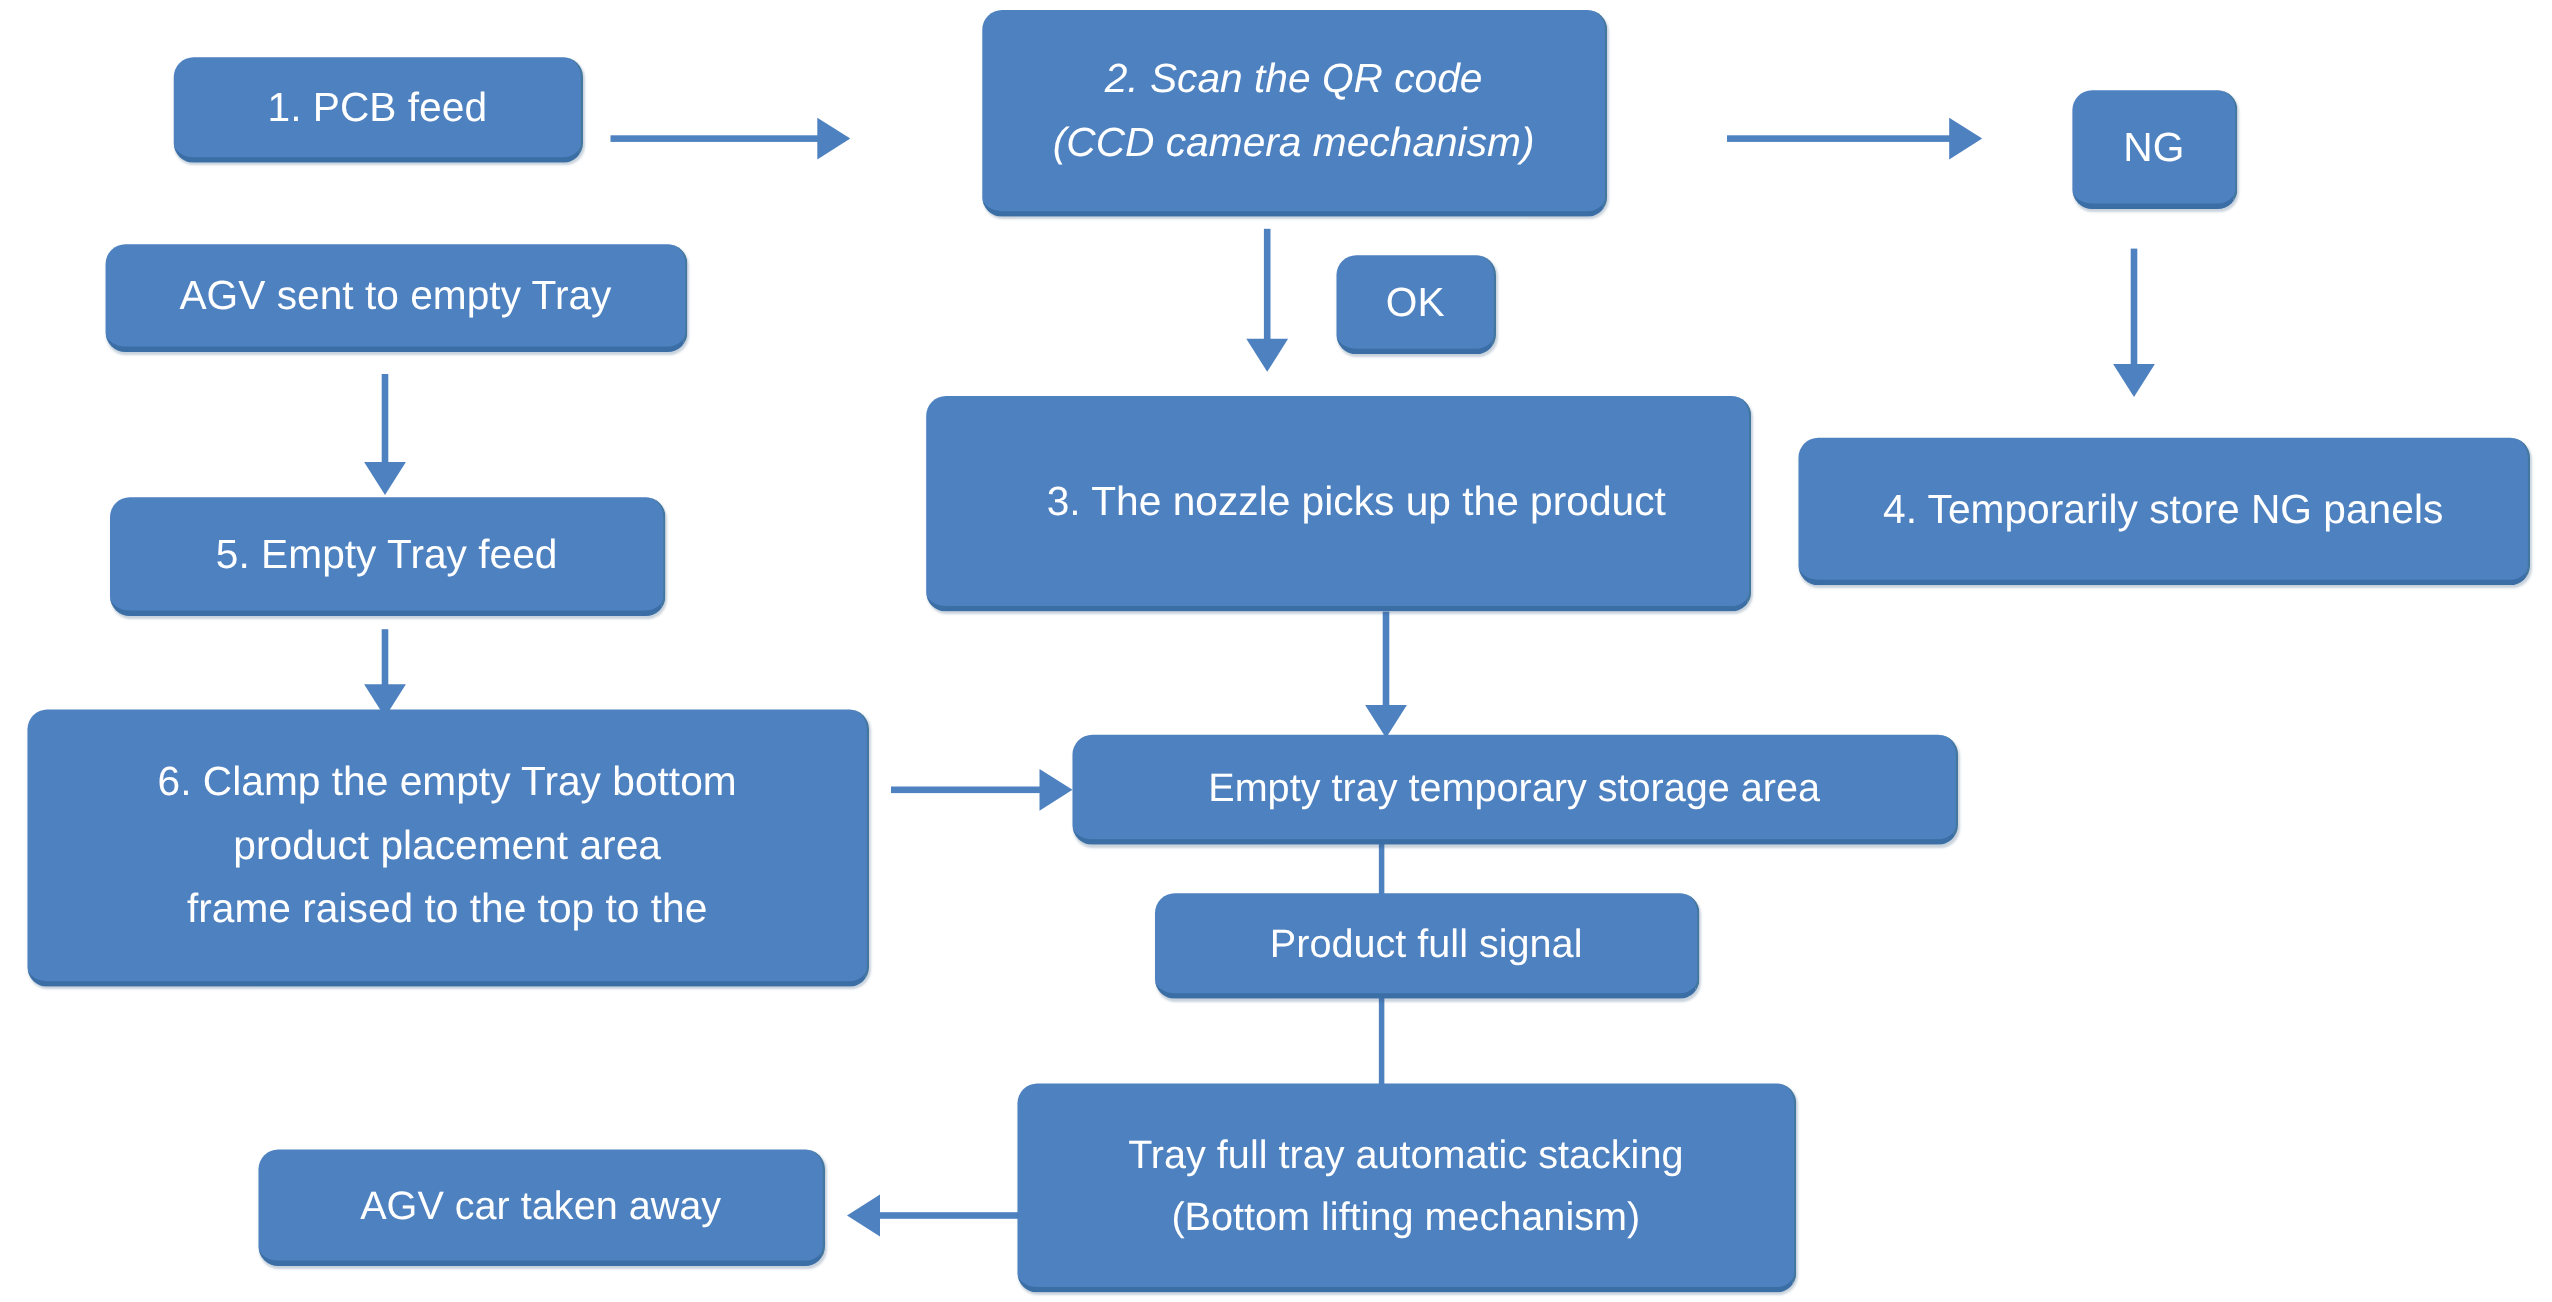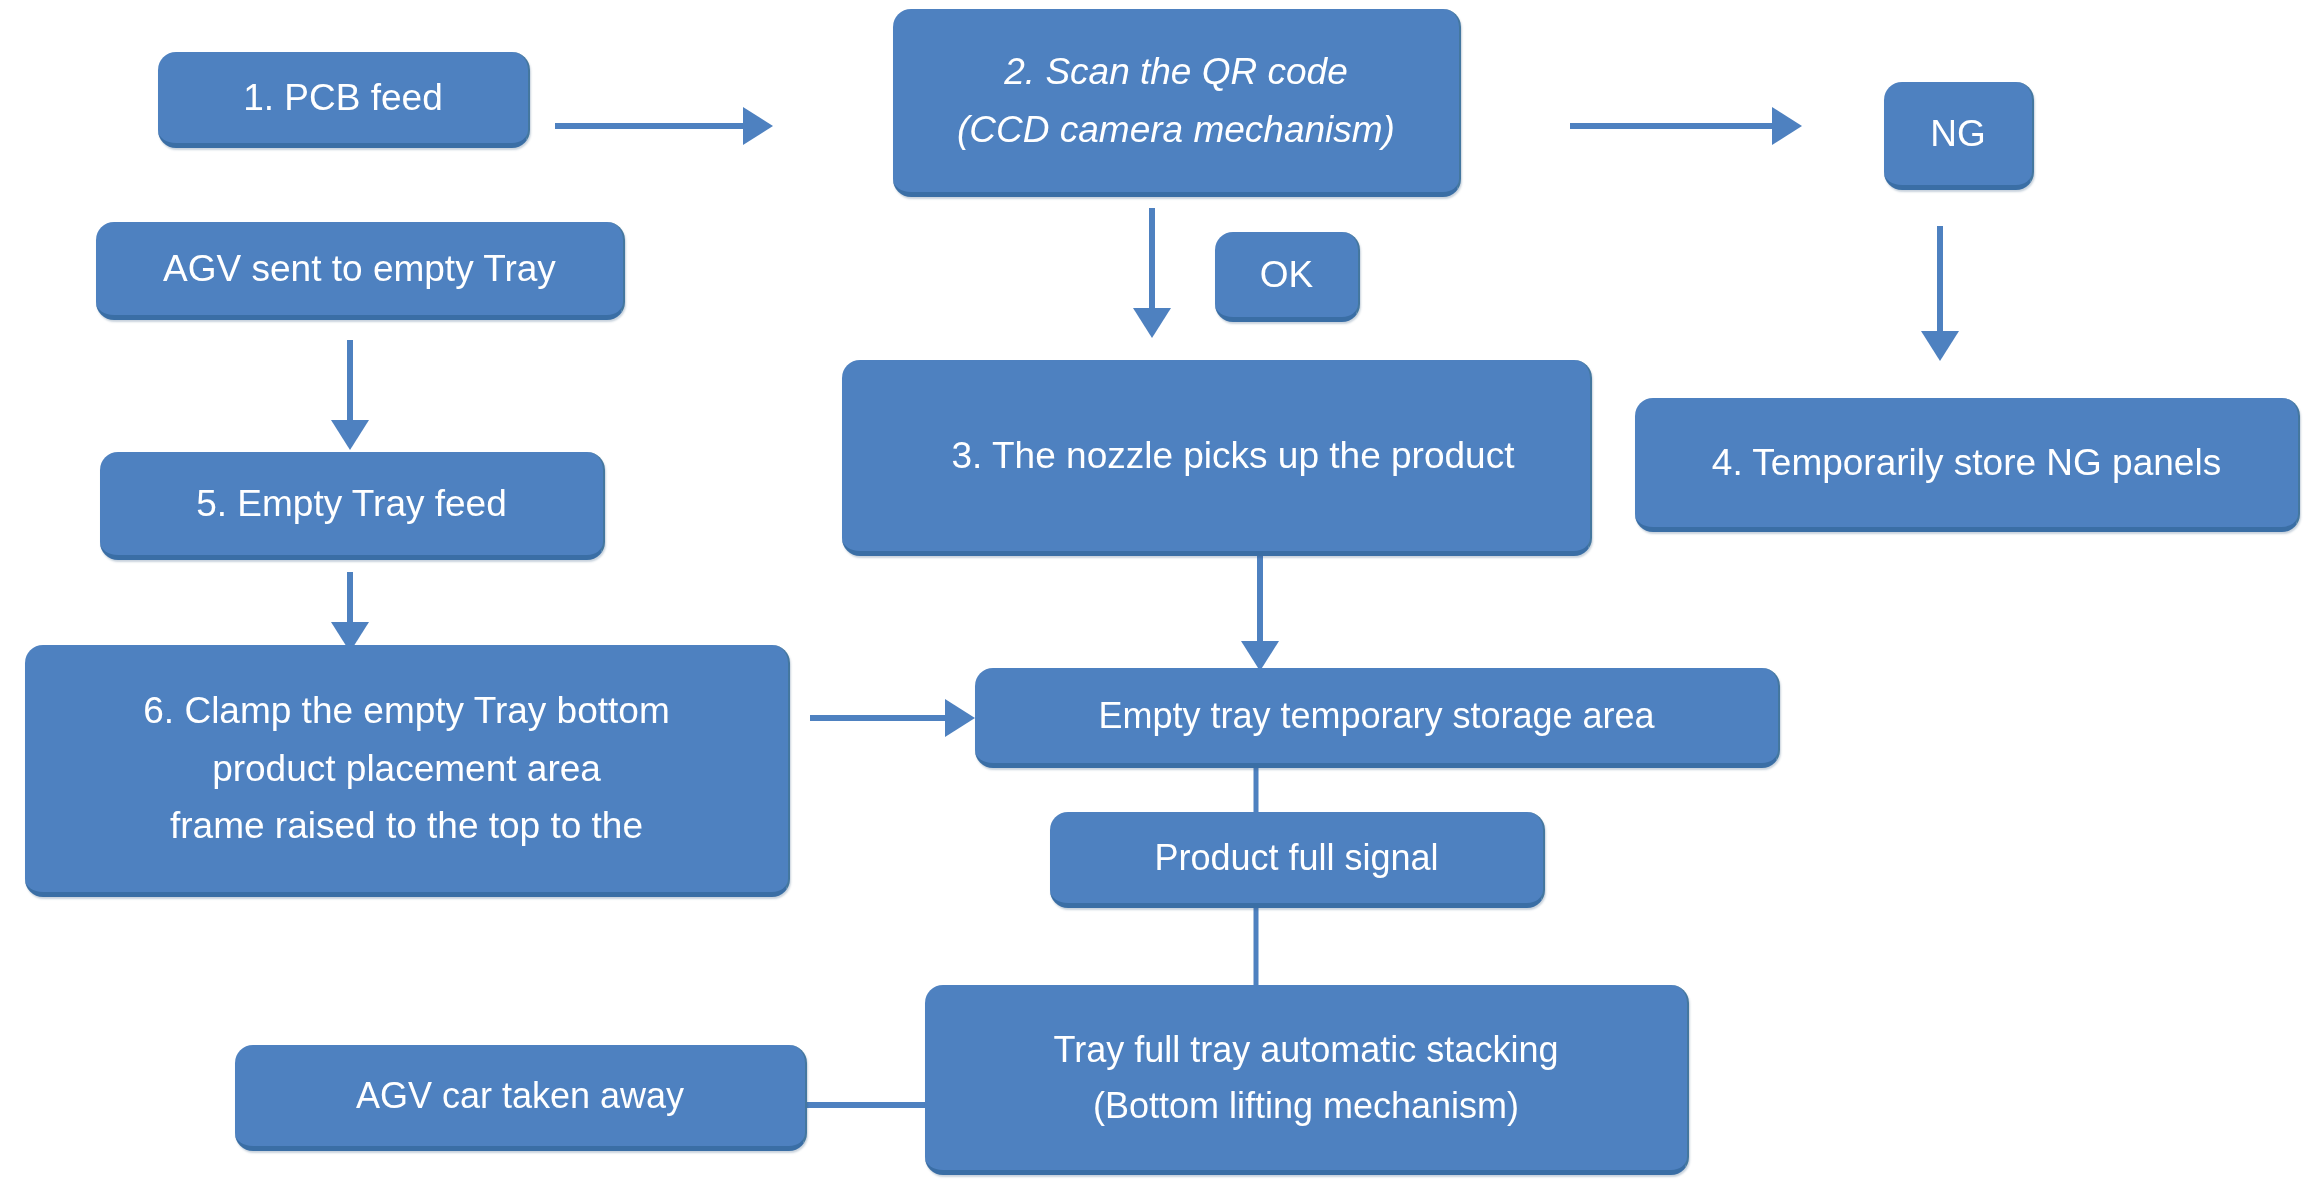--- a/index.html
+++ b/index.html
@@ -204,22 +204,22 @@
   </div>
 
   <div class="node fs-md" style="left:975px; top:668px; width:805px; height:100px;">
     <span class="line">Empty tray temporary storage area</span>
   </div>
 
   <div class="node fs-md" style="left:1050px; top:812px; width:495px; height:96px; z-index:4;align-items:center;">
     <span class="line">Product full signal</span>
   </div>
 
-  <div class="node fs-md" style="left:925px; top:985px; width:764px; height:190px;">
+  <div class="node fs-md" style="left:925px; top:985px; width:708px; height:190px;">
     <span class="line">Tray full tray automatic stacking</span>
     <span class="line">(Bottom lifting mechanism)</span>
   </div>
 
-  <div class="node fs-md" style="left:235px; top:1045px; width:572px; height:106px;">
+  <div class="node fs-md" style="left:235px; top:1045px; width:515px; height:106px;">
     <span class="line">AGV car taken away</span>
   </div>
 
 </div>
 
 </body></html>

